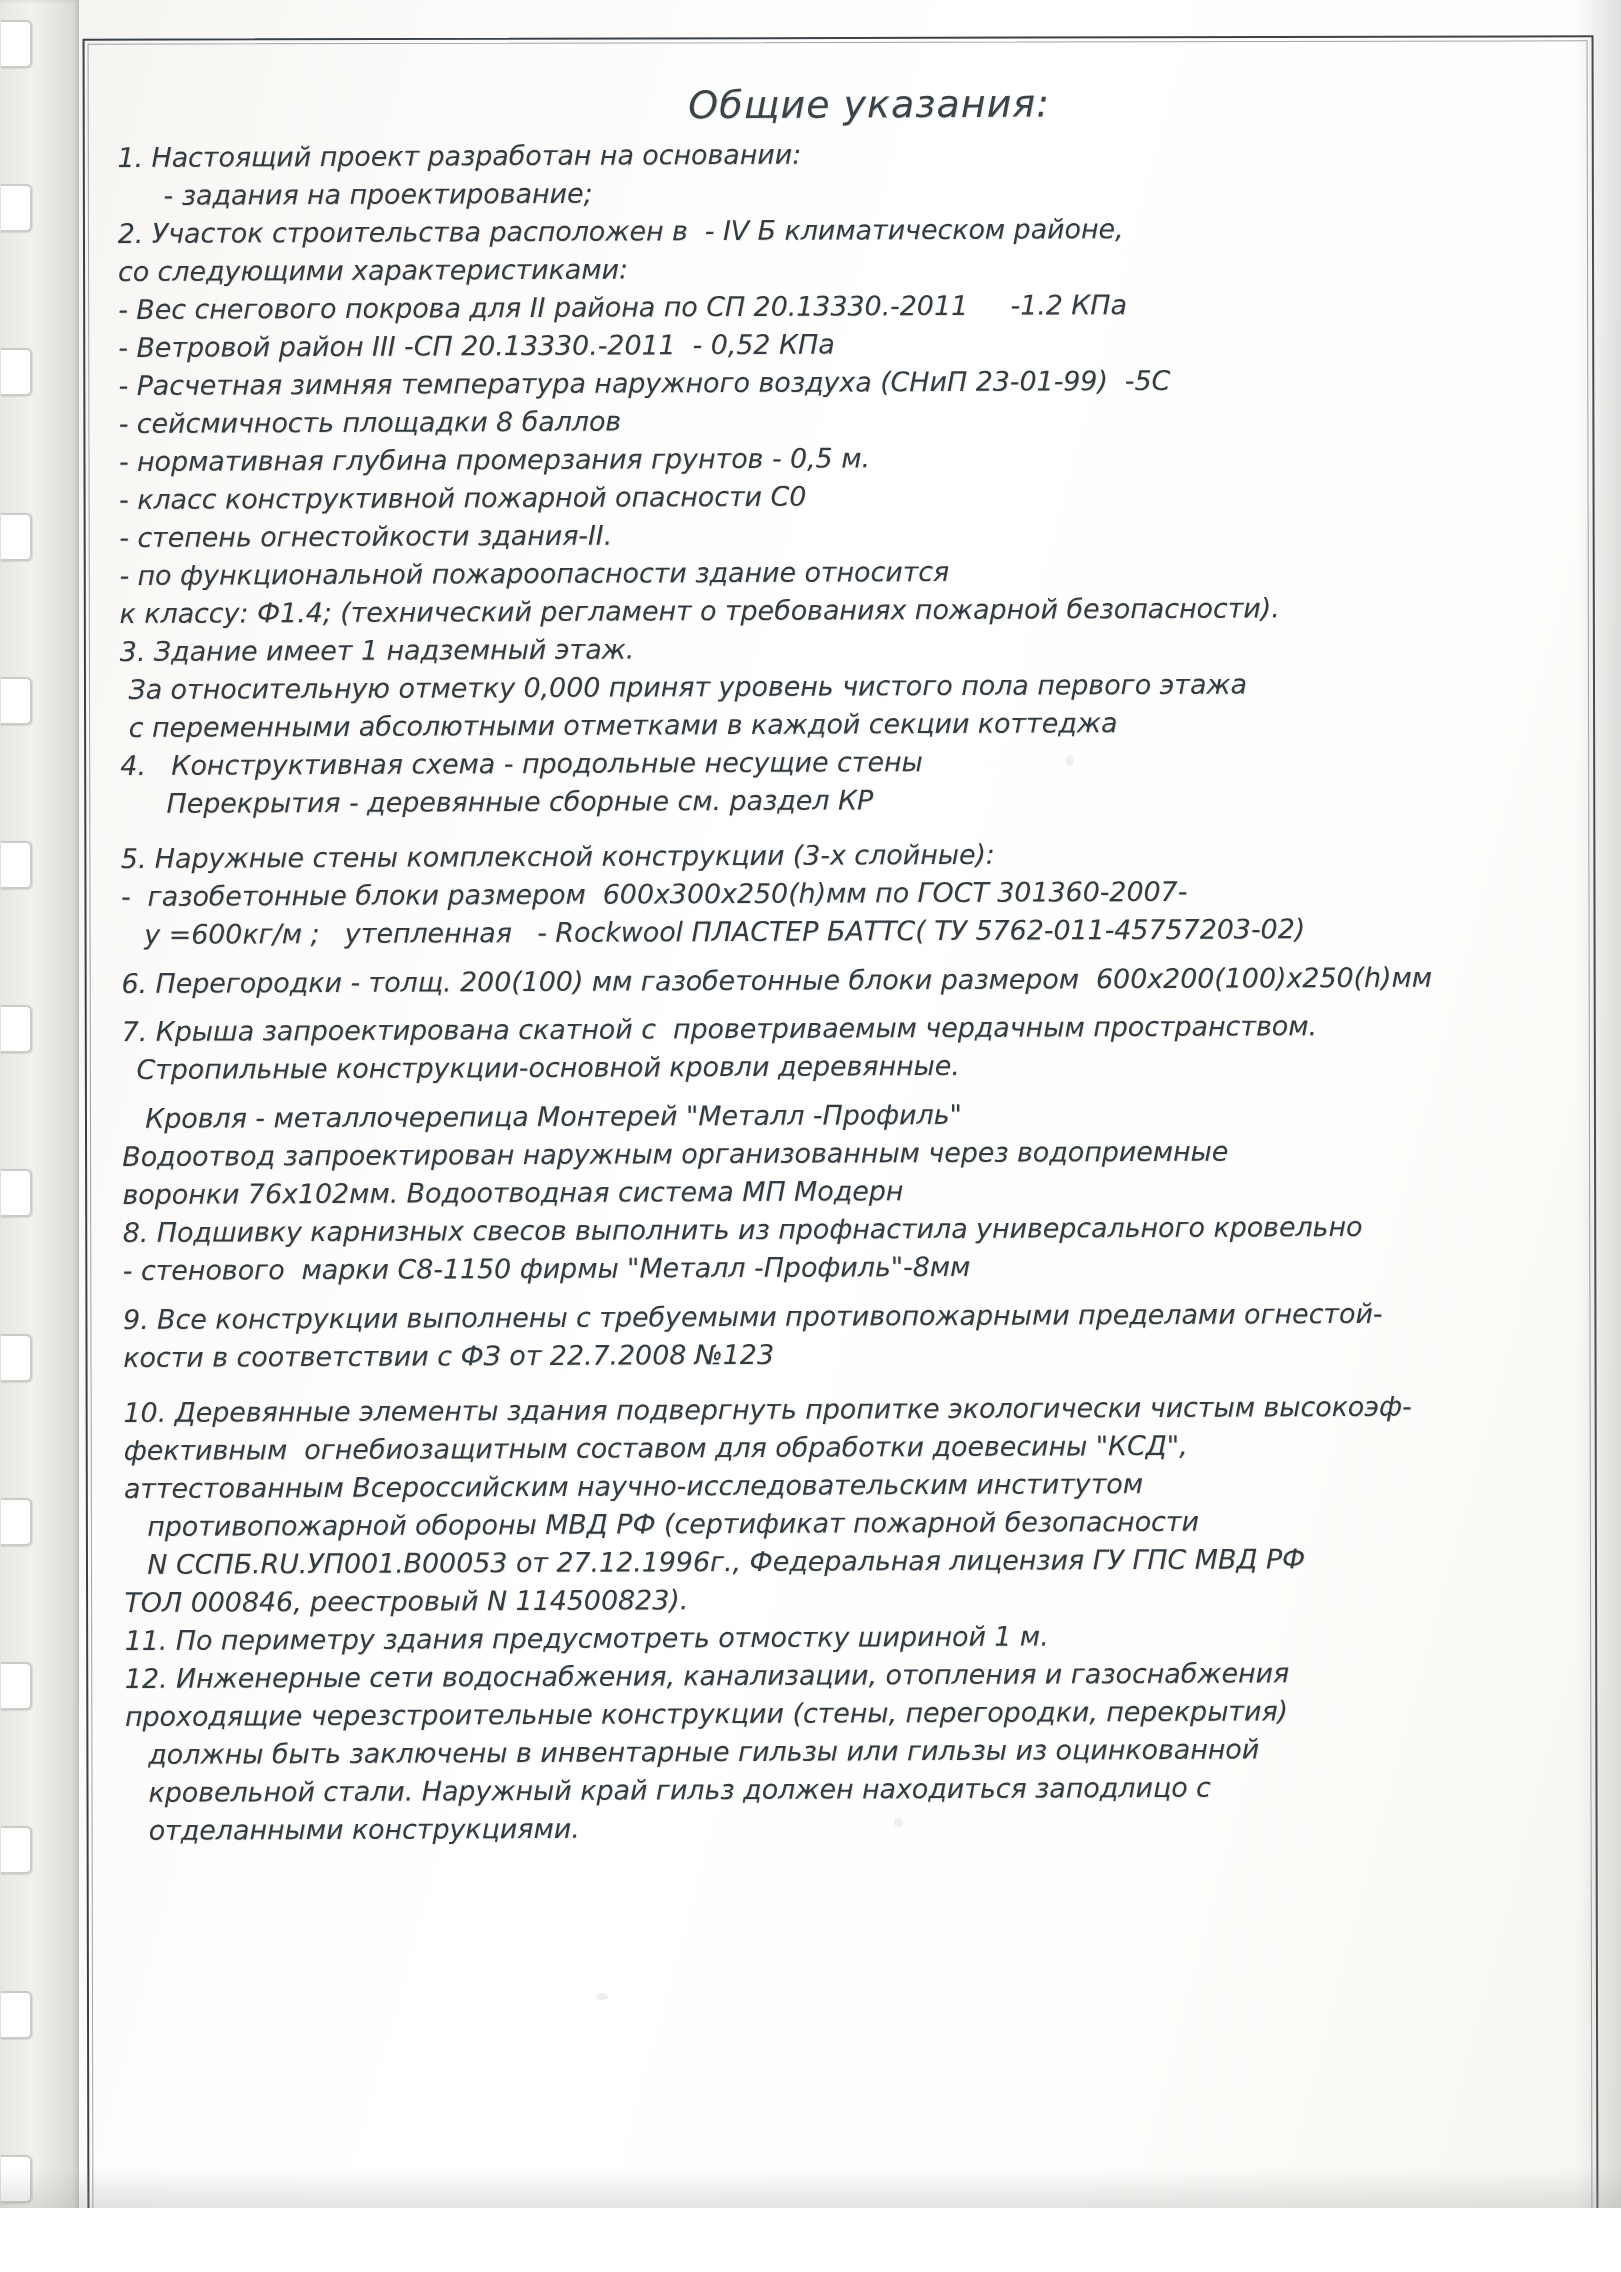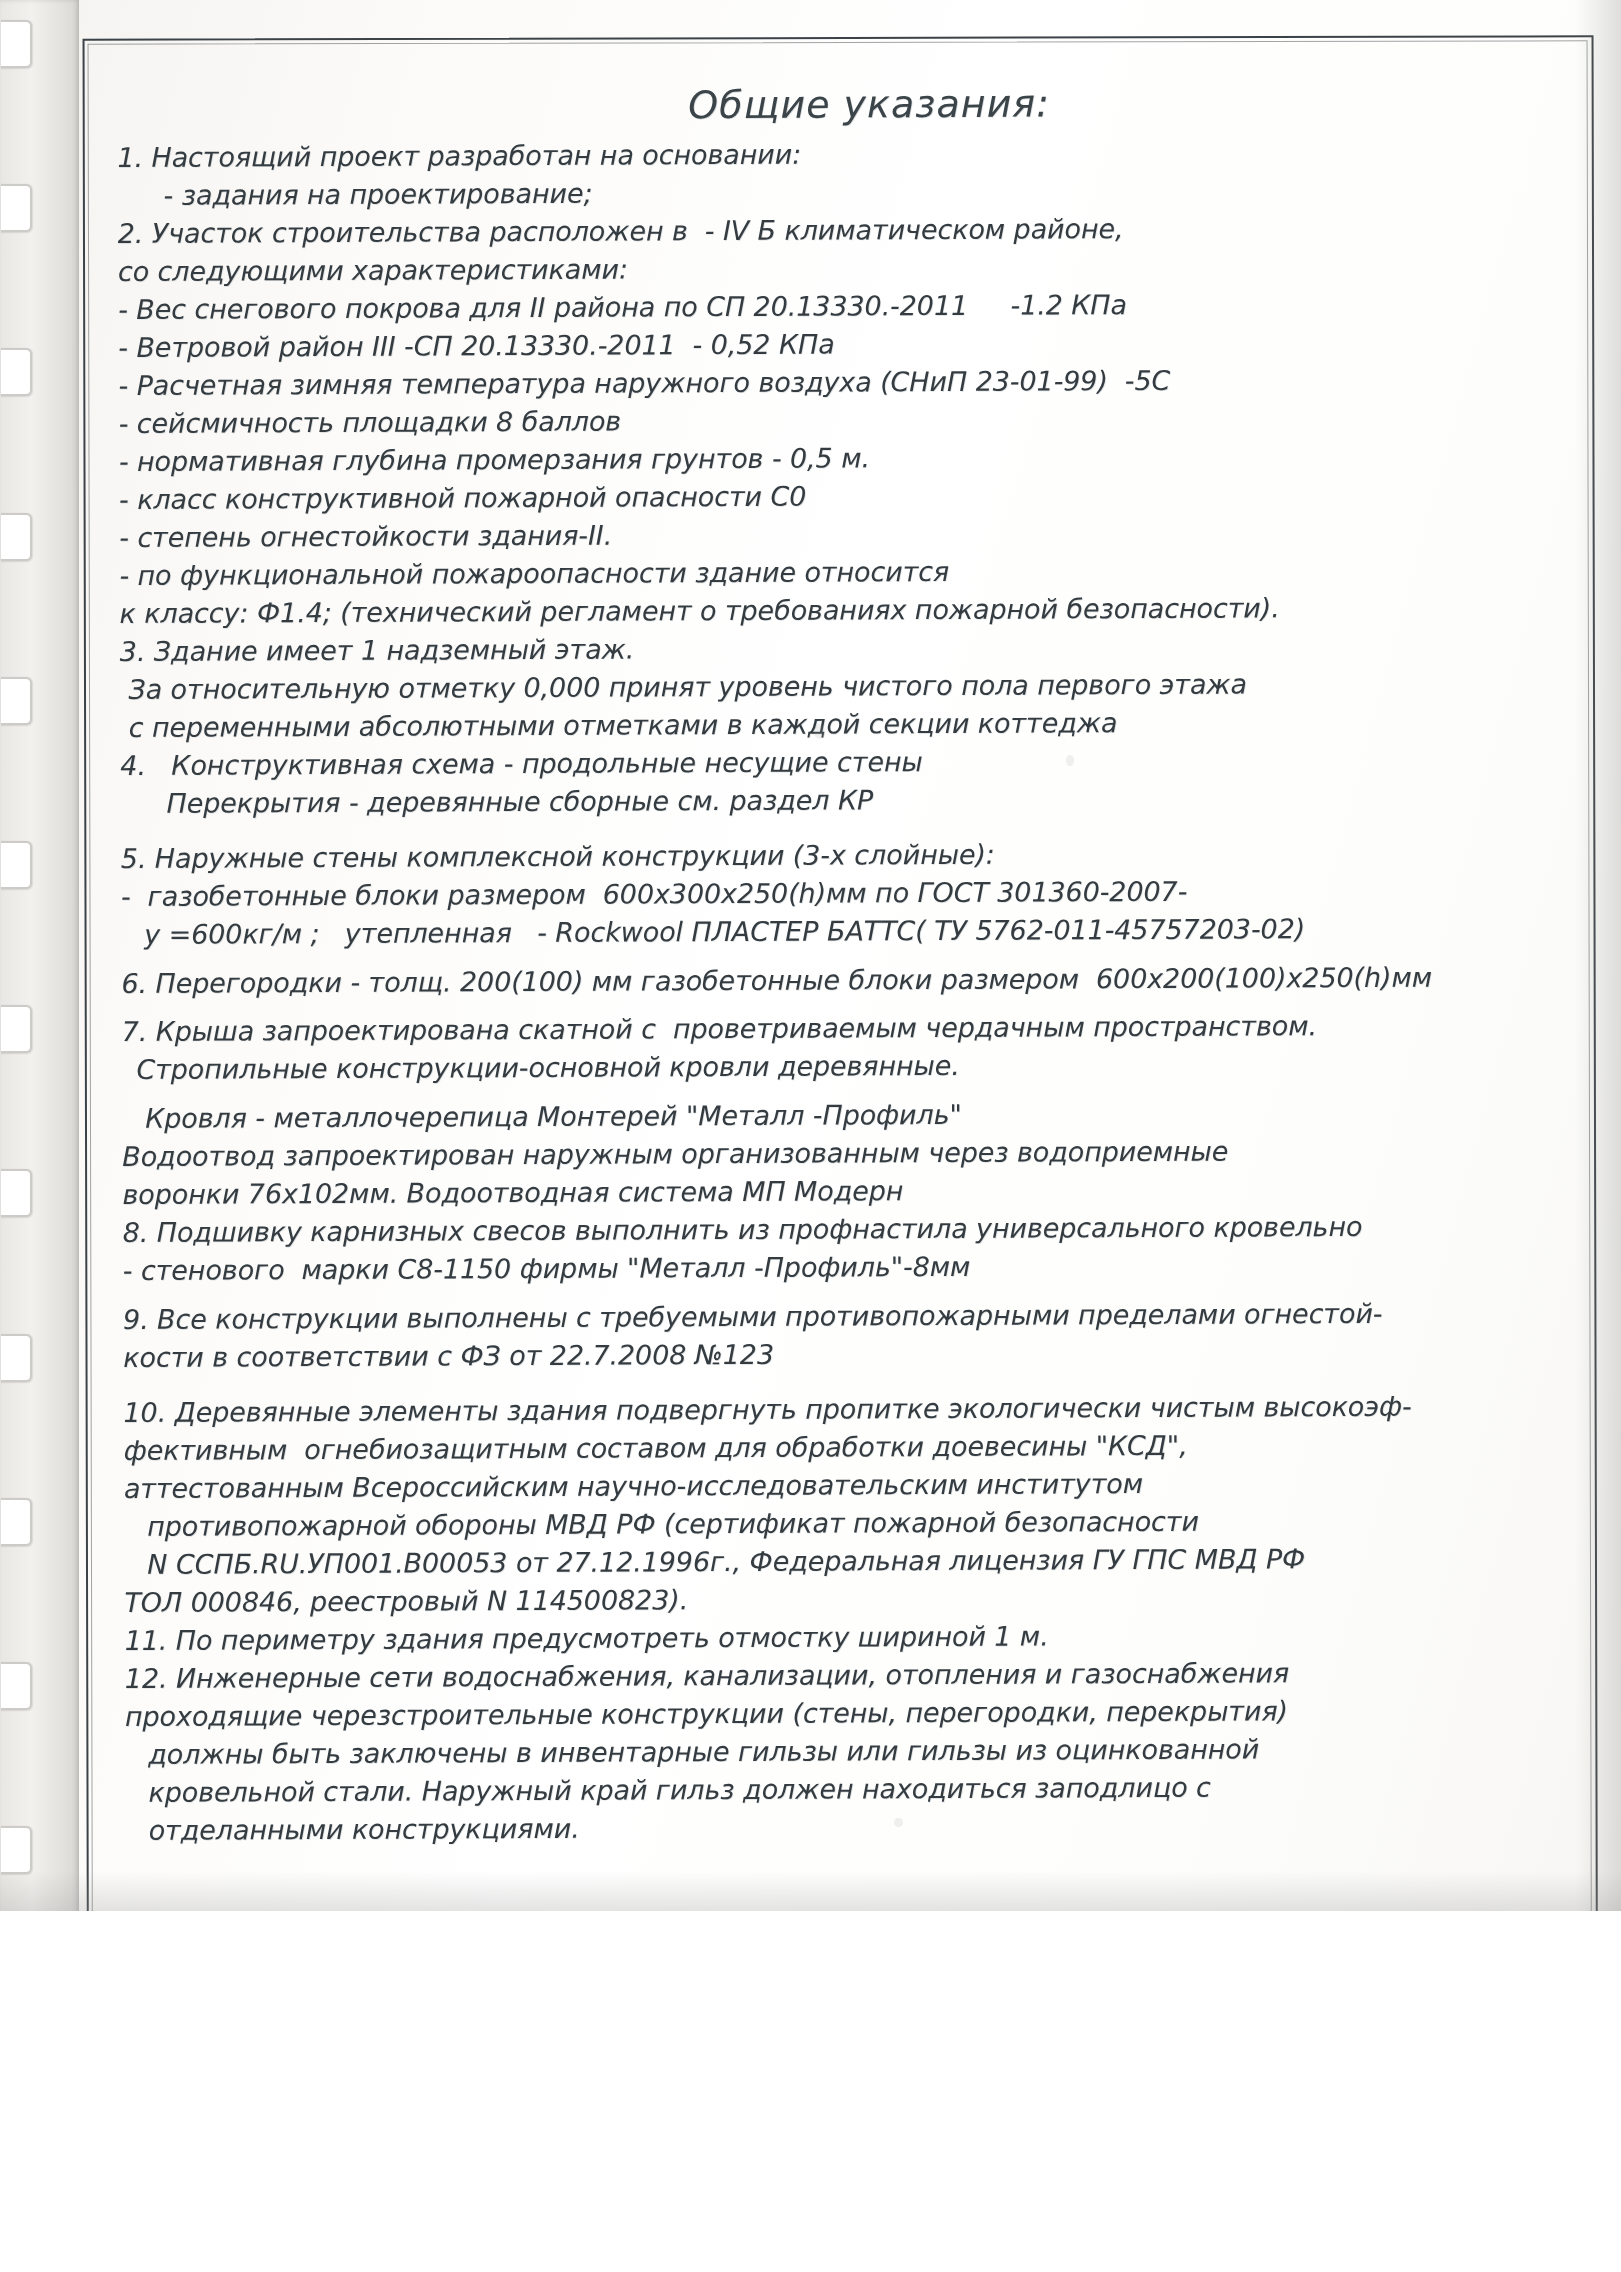--- a/index.html
+++ b/index.html
@@ -3,21 +3,21 @@
 <meta charset="utf-8">
 <style>
   html, body {
     margin: 0;
     padding: 0;
     background: #ffffff;
   }
   #page {
     position: relative;
     width: 1621px;
-    height: 1911px;
+    height: 2208px;
     background: #ffffff;
     overflow: hidden;
     font-family: "DejaVu Sans", sans-serif;
   }
 
   
   .sheet {
     position: absolute;
     left: 0; top: 0;
     width: 1621px; height: 2273px;

